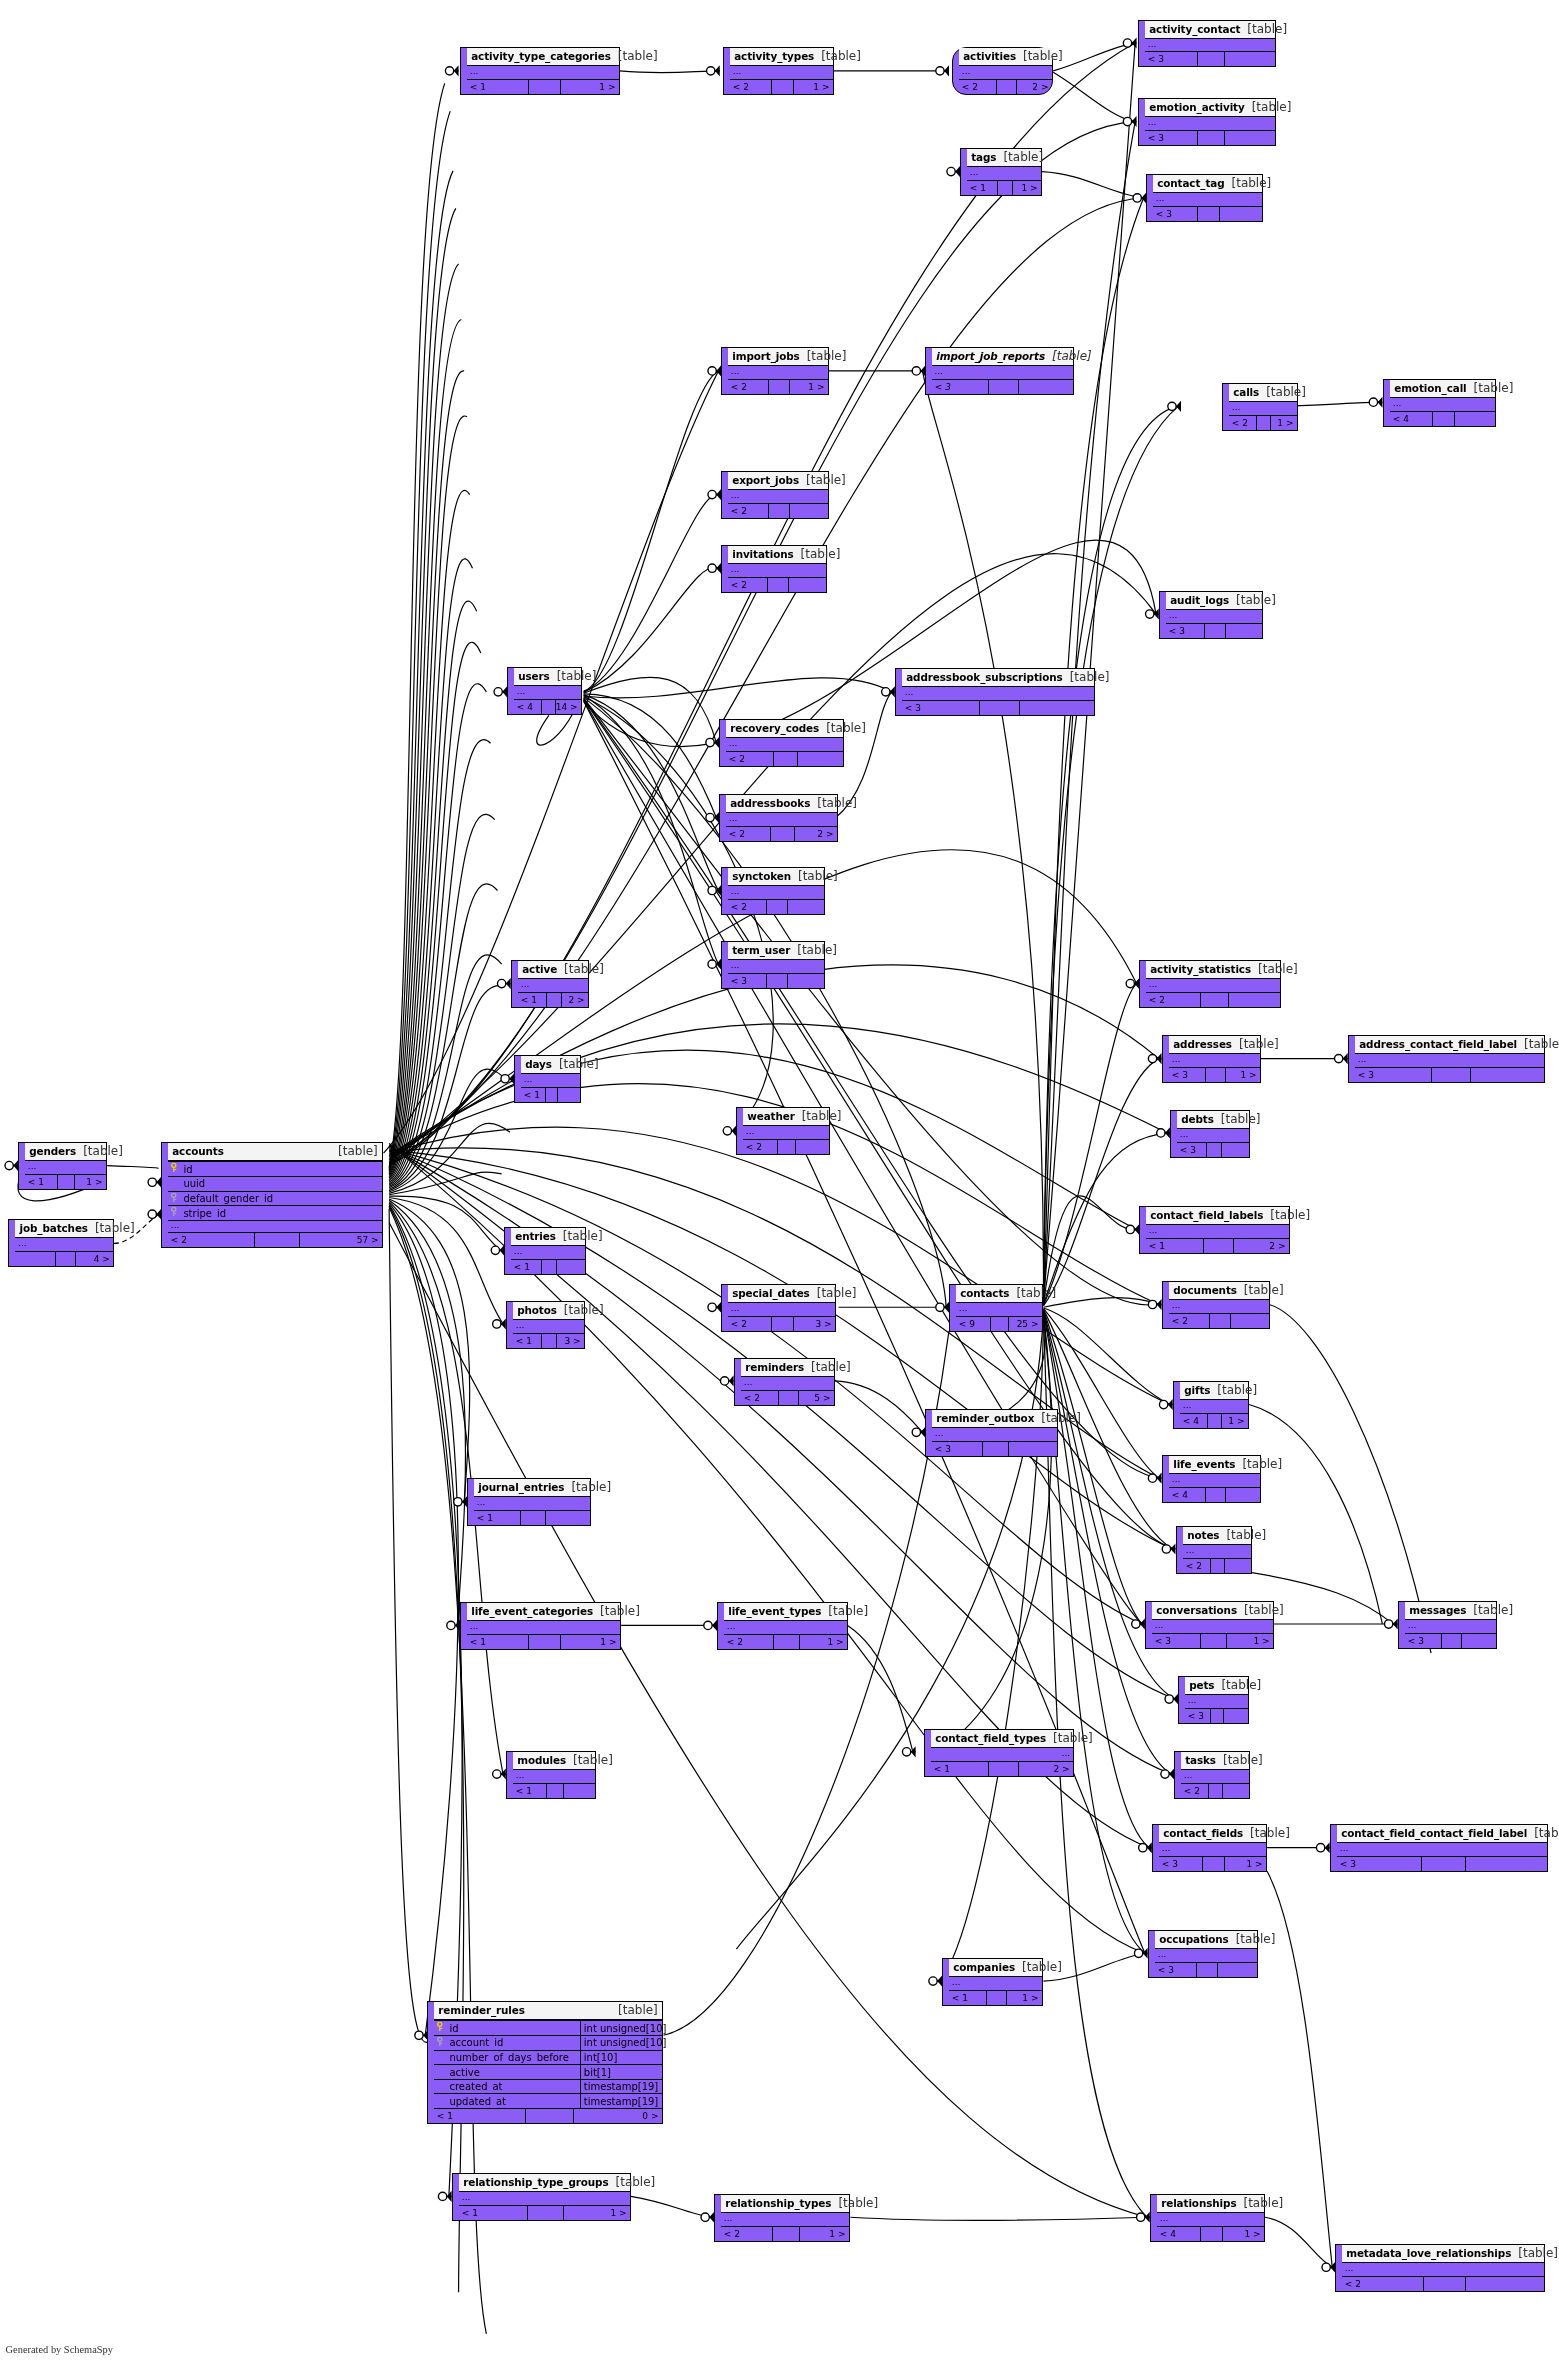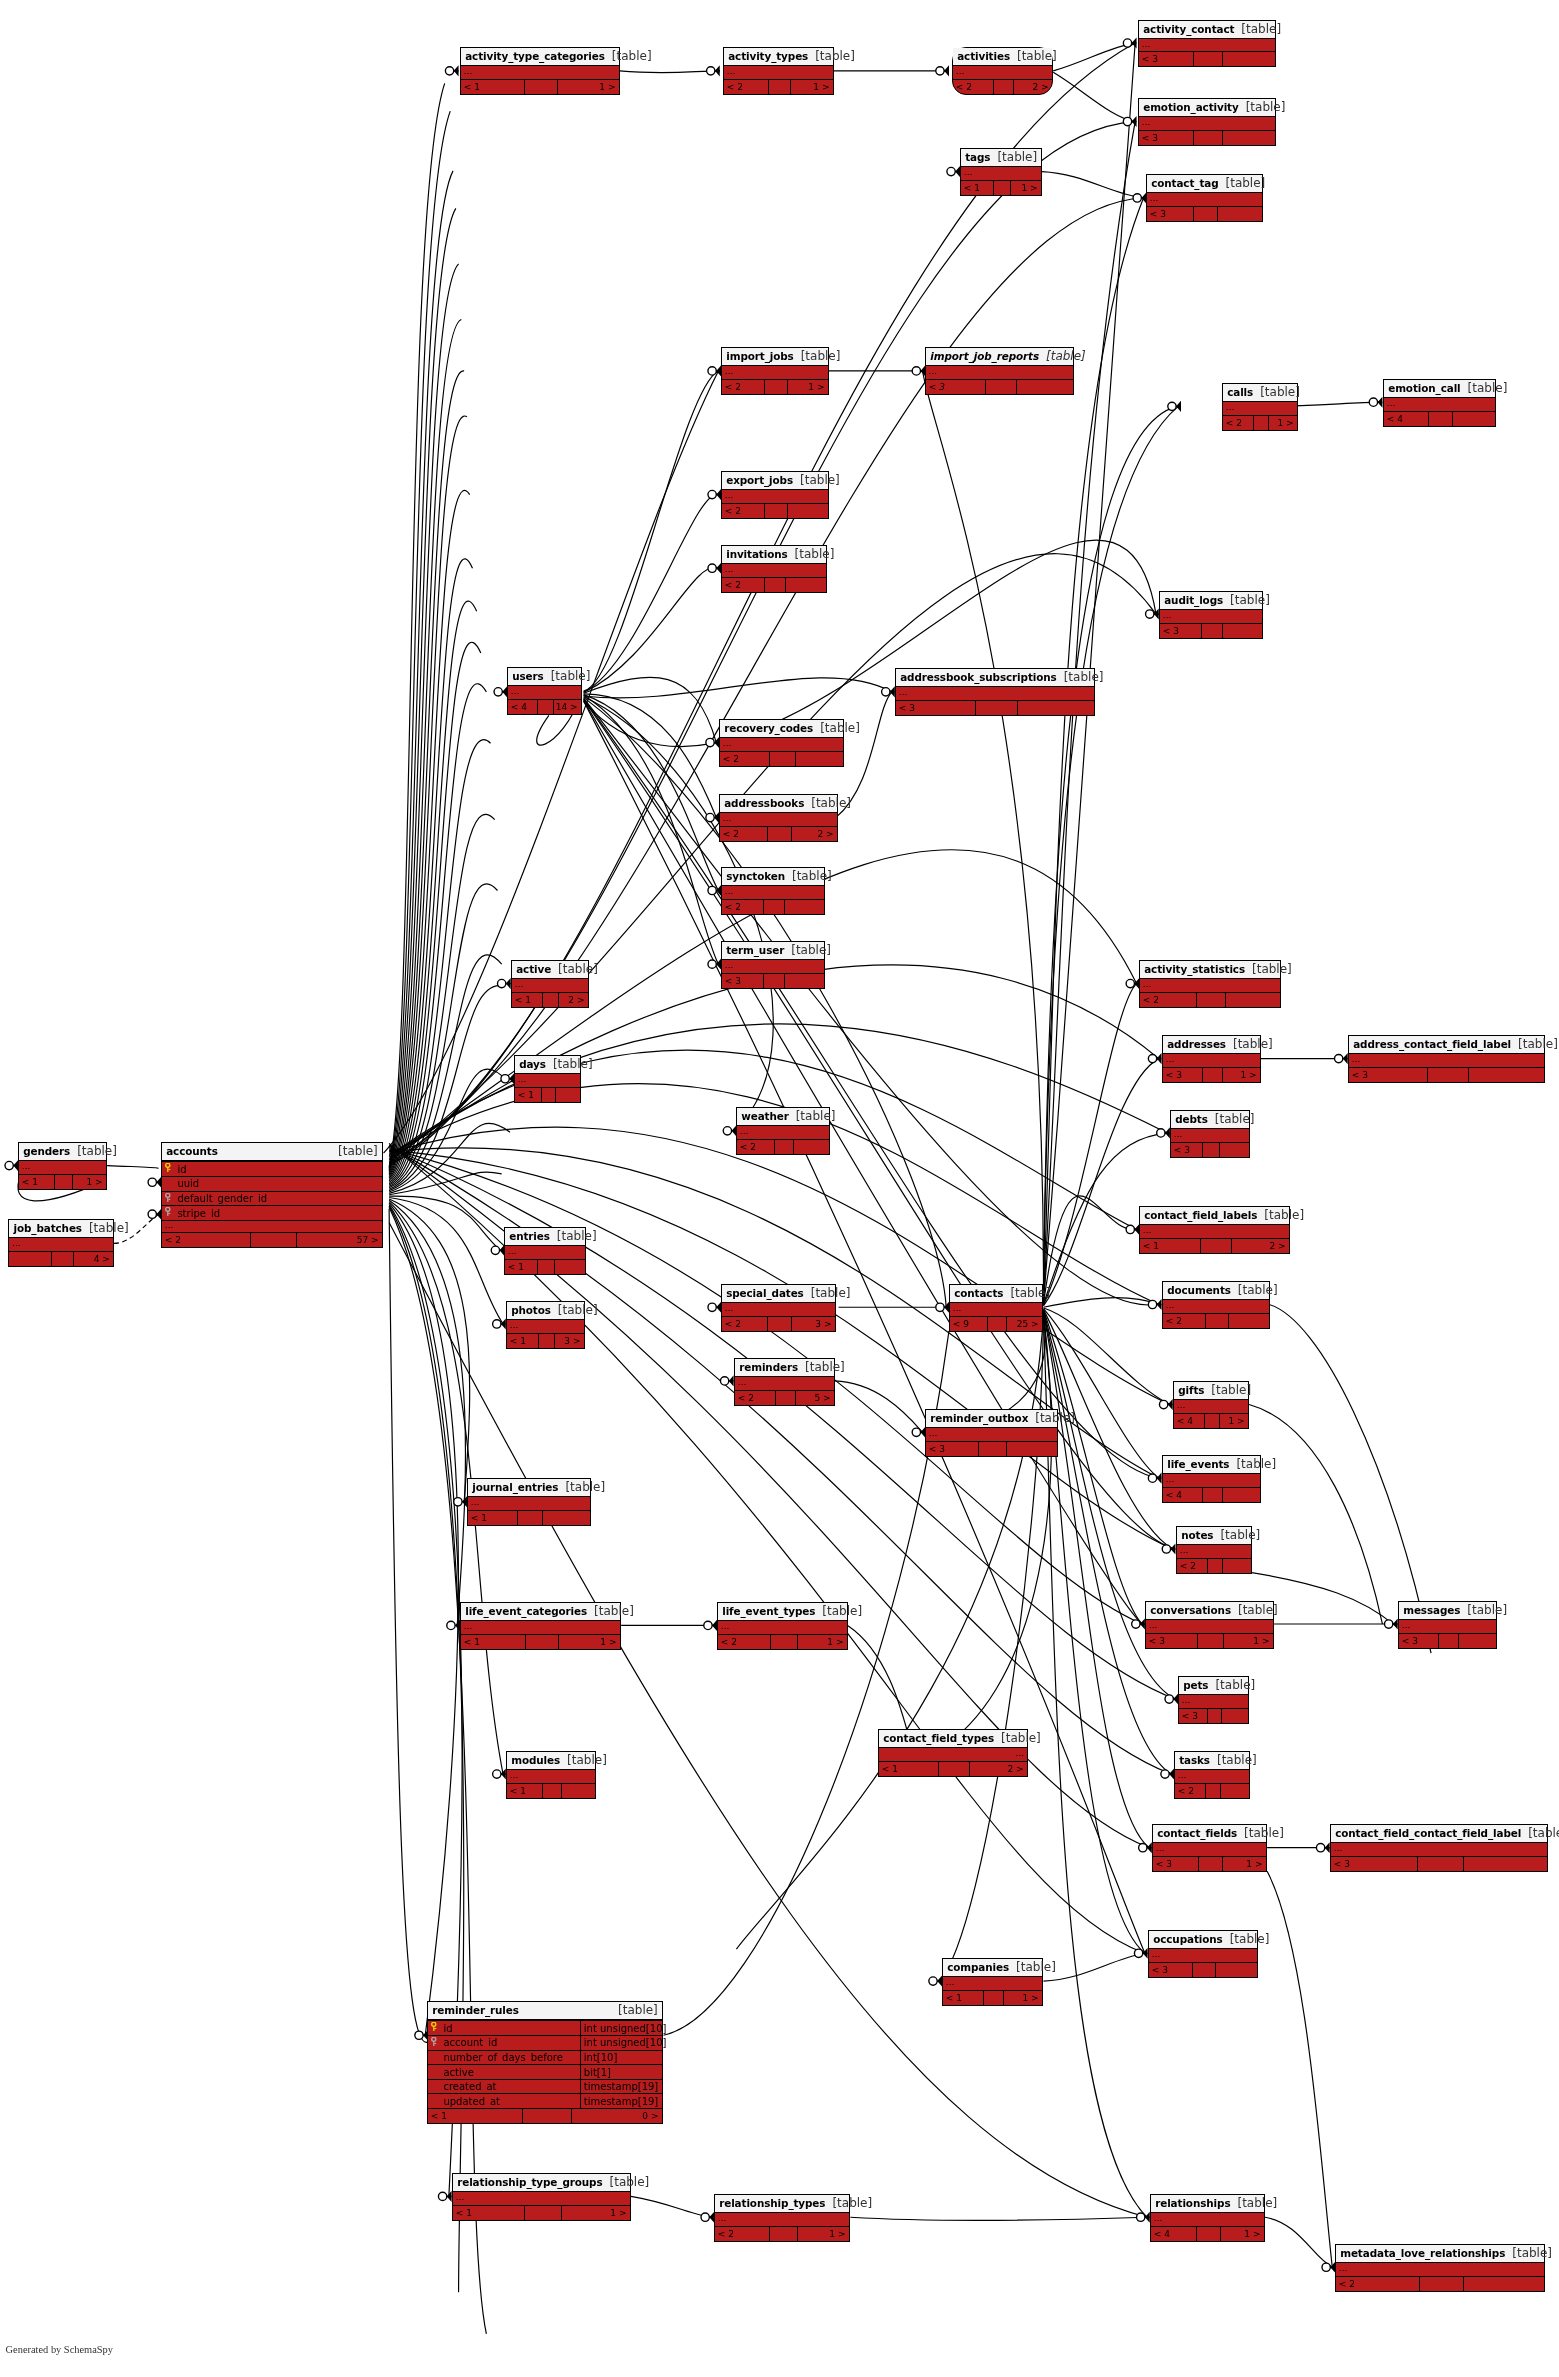--- a/index.html
+++ b/index.html
@@ -21,22 +21,23 @@
     left: 0; top: 0;
     width: 1559px;
     height: 2377px;
     pointer-events: none;
     z-index: 1;
   }
   .node {
     position: absolute;
     box-sizing: border-box;
     border: 1.4px solid #000000;
-    background: #b91c1c;
+    background: #8b5cf6;
     z-index: 5;
+    padding-left: 6px;
   }
   .node .hdr {
     display: flex;
     align-items: baseline;
     justify-content: space-between;
     background: #f4f4f4;
     border-bottom: 1.4px solid #000000;
     padding: 1.4px 4.2px 2.1px 4.2px;
     white-space: nowrap;
   }
@@ -886,21 +887,21 @@
         <span class="tname">pets</span>
         <span class="ttag">[table]</span>
       </div>
       <div class="ellipsis">...</div>
       <div class="ftr">
         <div class="fcell f-left">&lt; 3</div>
         <div class="fcell f-mid"></div>
         <div class="fcell f-right"></div>
       </div>
     </div>
-    <div class="node" style="left: 878px; top: 1729px; width: 150px; text-align: right;">
+    <div class="node" style="left: 924px; top: 1729px; width: 150px; text-align: right;">
       <div class="hdr">
         <span class="tname">contact_field_types</span>
         <span class="ttag">[table]</span>
       </div>
       <div class="ellipsis">...</div>
       <div class="ftr">
         <div class="fcell f-left">&lt; 1</div>
         <div class="fcell f-mid"></div>
         <div class="fcell f-right">2 &gt;</div>
       </div>

